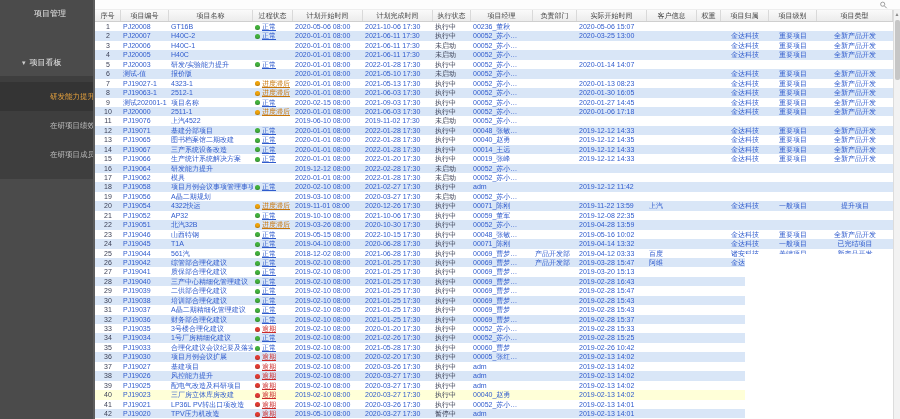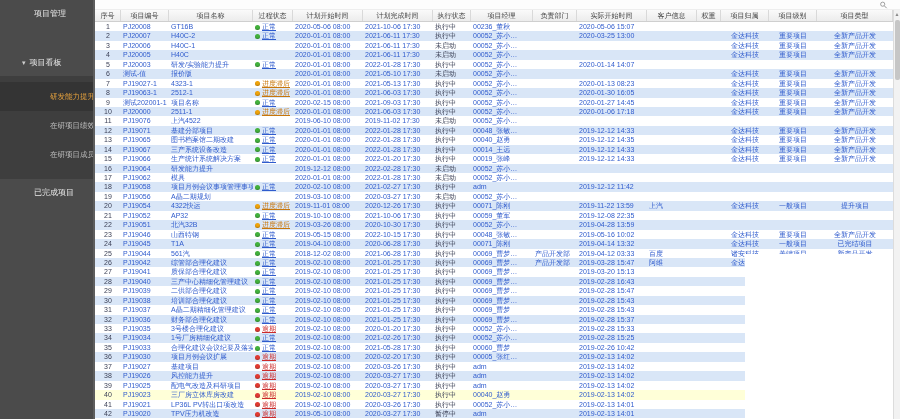--- a/index.html
+++ b/index.html
@@ -60,21 +60,20 @@
     <div class="s-item">项目管理</div>
     <div class="s-gap"></div>
     <div class="s-item">
       <span class="tri">▾</span><span>项目看板</span>
     </div>
     <div class="s-sub">
       <div class="s-sub-item selected">研发能力提升</div>
       <div class="s-sub-item">在研项目绩效监控</div>
       <div class="s-sub-item">在研项目成员任务监控</div>
     </div>
-    <div class="s-item">已完成项目</div>
     <div class="edge"></div>
   </aside>
 
   <main class="main">
     <div class="topbar">
       <svg class="search-btn" viewBox="0 0 10 10">
         <circle cx="4" cy="4" r="2.6" fill="none" stroke="#8a8a8a" stroke-width="1"></circle>
         <line x1="6" y1="6" x2="9" y2="9" stroke="#8a8a8a" stroke-width="1.1"></line>
       </svg>
     </div>

